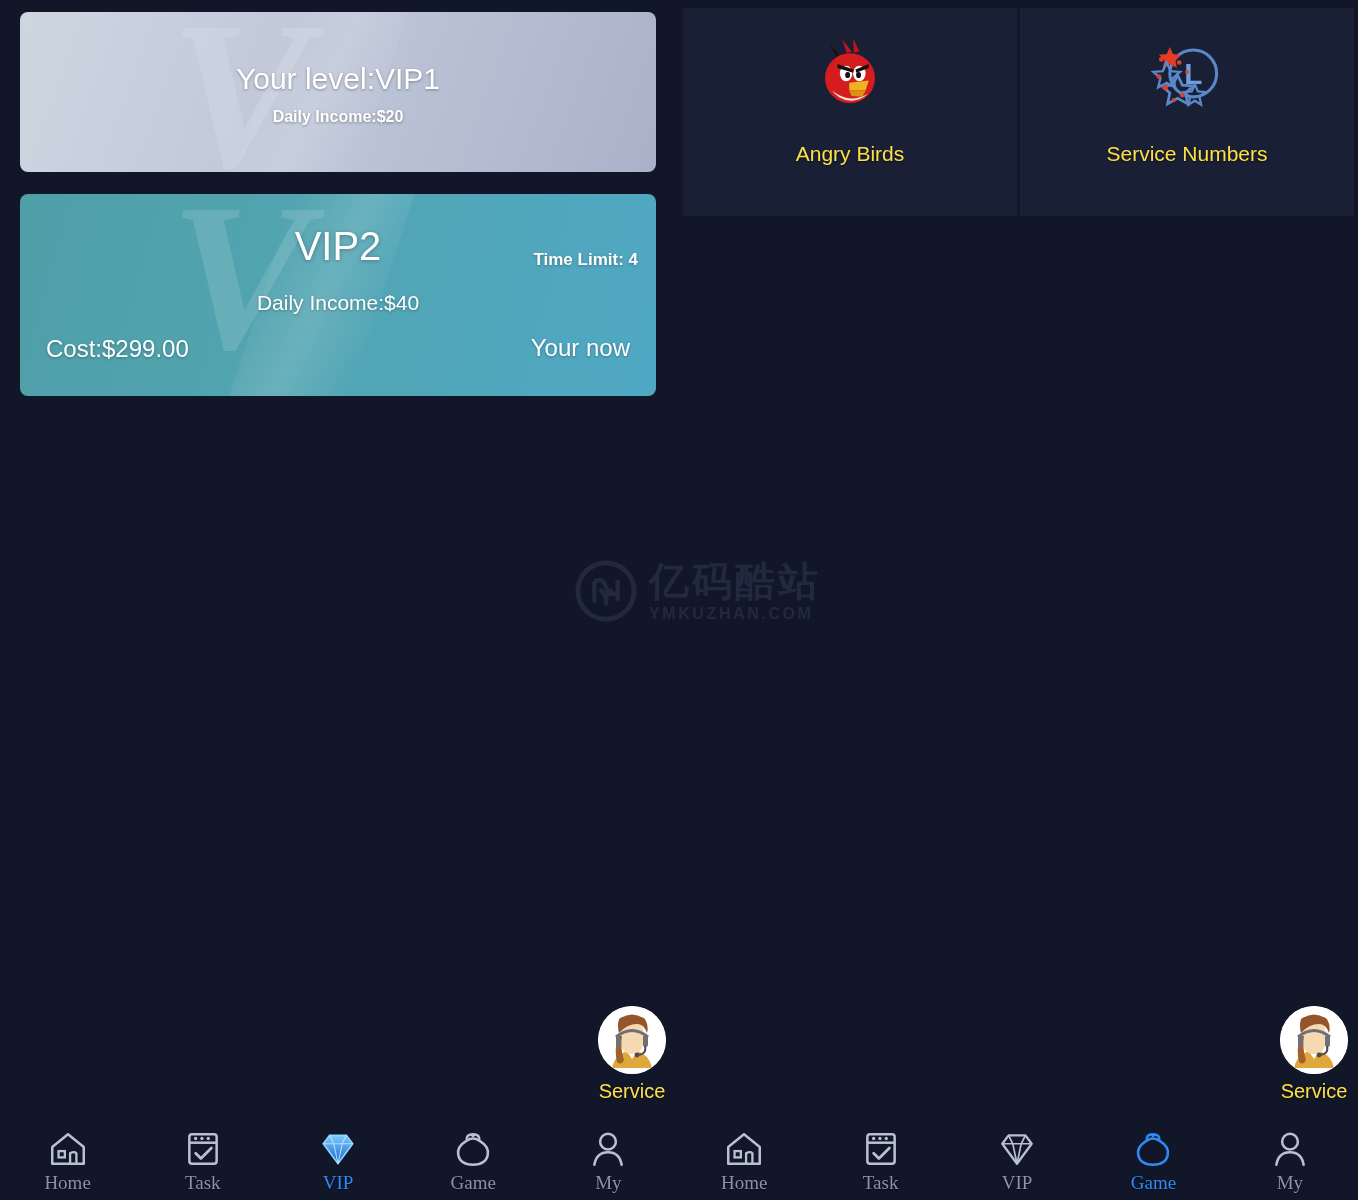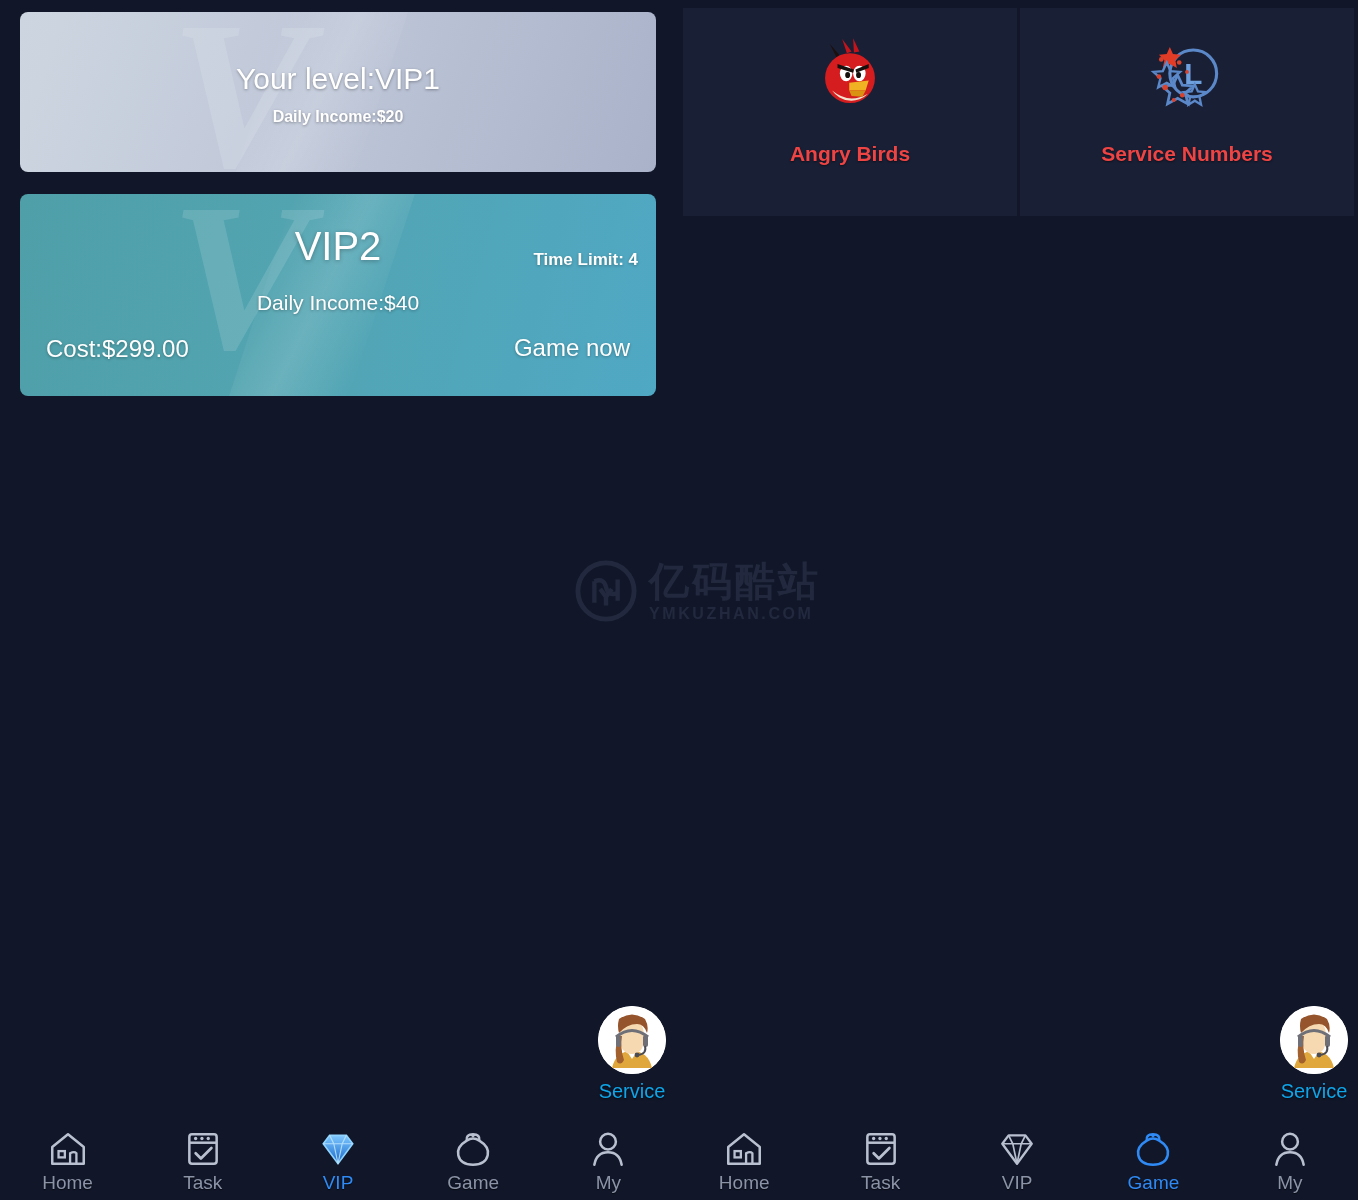--- a/index.html
+++ b/index.html
@@ -84,21 +84,21 @@
   .game-grid { position:absolute; left:7px; top:8px; display:flex; gap:3px; }
   .game-card {
     width:334px; height:208px;
     background:#191f35;
     display:flex; flex-direction:column;
     align-items:center; justify-content:flex-start;
     cursor:pointer;
   }
   .game-ico { margin-top:28px; width:78px; height:78px; display:block; }
   .game-label {
-    margin-top:28px; font-size:21px; font-weight:bold; color:#ef4444;
+    margin-top:28px; font-size:21px; font-weight:normal; color:#fde047;
     text-shadow:0 1px 2px rgba(0,0,0,.5);
   }
 
   
   .watermark {
     position:absolute; left:575px; top:560px;
     display:flex; align-items:center; gap:12px;
     opacity:.88; pointer-events:none; user-select:none;
   }
   .wm-logo { width:62px; height:62px; flex:0 0 auto; }
@@ -115,30 +115,30 @@
   
   .service {
     position:absolute; display:flex; flex-direction:column;
     align-items:center; cursor:pointer;
   }
   .service-av {
     width:68px; height:68px; border-radius:50%;
     background:#fff; overflow:hidden; display:block;
   }
   .service-lbl {
-    margin-top:6px; font-size:20px; color:#0ea5e9;
+    margin-top:6px; font-size:20px; color:#fde047;
     text-shadow:0 1px 2px rgba(0,0,0,.6);
   }
   #service-left  { left:598px; top:1006px; }
   #service-right { left:1280px; top:1006px; }
 
   
   .navbar {
     position:absolute; bottom:0; height:88px;
-    display:flex; align-items:flex-start;
+    display:flex; align-items:flex-start;font-family:Liberation Serif, serif;
   }
   #nav-left  { left:0;   width:676px; }
   #nav-right { left:676px; width:682px; }
   .nav-item {
     flex:1; display:flex; flex-direction:column;
     align-items:center; justify-content:flex-start;
     padding-top:16px; cursor:pointer;
   }
   .nav-ico { width:42px; height:42px; display:block; }
   .nav-lbl {
@@ -161,21 +161,21 @@
       <div class="lvl-income">Daily Income:$20</div>
     </div>
 
     <div class="vip-card" id="vip-offer">
       <div class="wm">V</div>
       <div class="shine"></div>
       <div class="offer-name">VIP2</div>
       <div class="offer-limit">Time Limit: 4</div>
       <div class="offer-income">Daily Income:$40</div>
       <div class="offer-cost">Cost:$299.00</div>
-      <div class="offer-join">Game now</div>
+      <div class="offer-join">Your now</div>
     </div>
 
   </div>
 
   <div class="game-pane">
     <div class="game-grid">
 
       <div class="game-card">
         <svg class="game-ico" viewBox="0 0 100 100">
           <path d="M36 24 L24 10 L33 28 Z" fill="#1d0f0c"></path>

